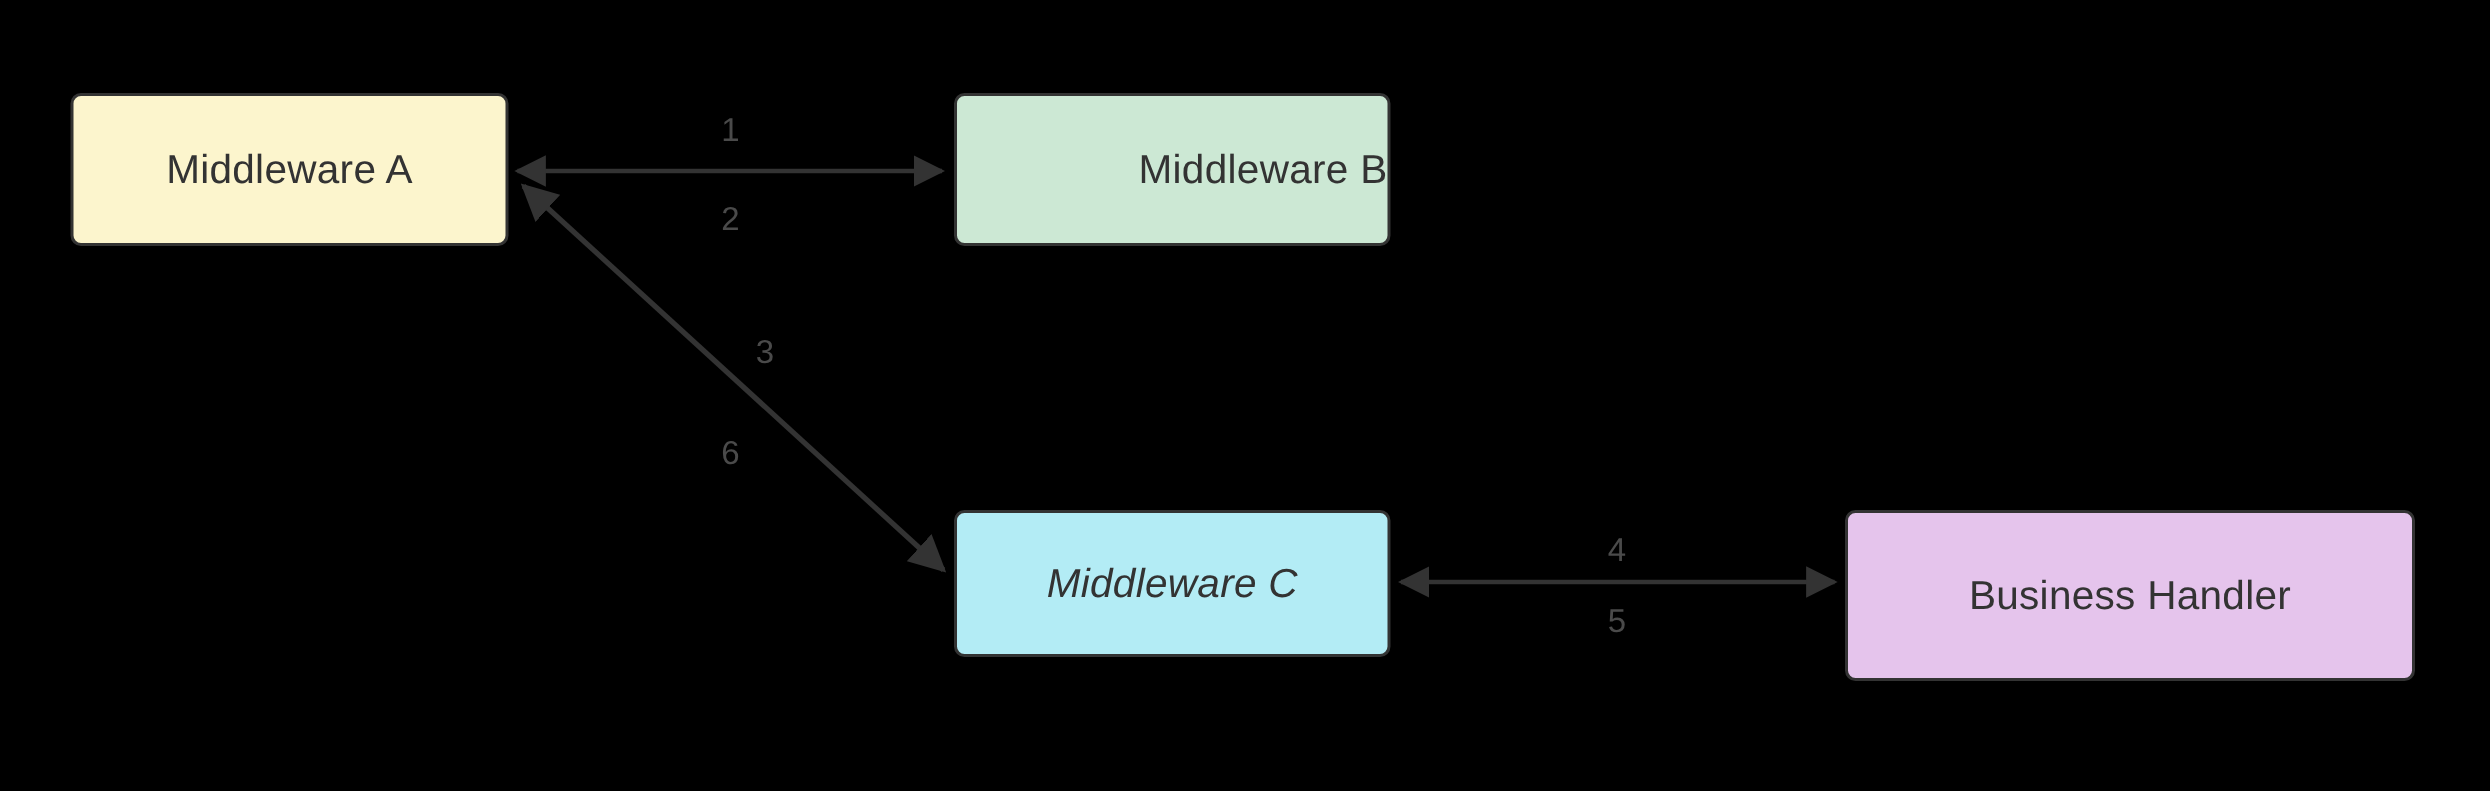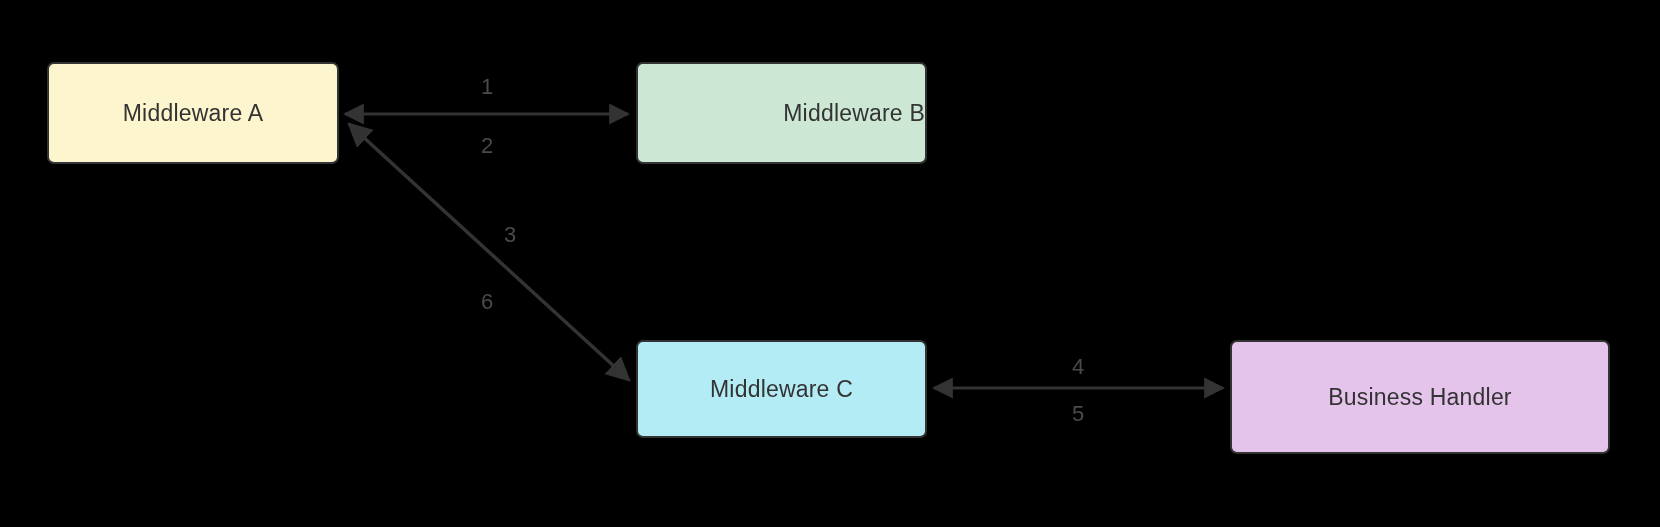--- a/index.html
+++ b/index.html
@@ -26,21 +26,21 @@
   }
   .node {
     position: absolute;
     box-sizing: border-box;
     border: 2.5px solid #333333;
     border-radius: 7px;
     display: flex;
     align-items: center;
     justify-content: center;
     color: #333333;
-    font-size: 23px;
+    font-size: 27px;
     letter-spacing: 0.2px;
     white-space: nowrap;
   }
   .node-label {
     pointer-events: none;
   }
   .edge-label {
     position: absolute;
     color: #4a4a4a;
     font-size: 22px;
@@ -72,21 +72,21 @@
   </svg>
 
   <div class="node" style="left:47px; top:62px; width:292px; height:102px; background:#fcf5cd;">
     <span class="node-label">Middleware A</span>
   </div>
 
   <div class="node" style="left:636px; top:62px; width:291px; height:102px; background:#cce8d4;justify-content:flex-end;">
     <span class="node-label">Middleware B</span>
   </div>
 
-  <div class="node" style="left:636px; top:340px; width:291px; height:98px; background:#b3ecf5;">
+  <div class="node" style="left:636px; top:340px; width:291px; height:98px; background:#b3ecf5;font-style:italic;">
     <span class="node-label">Middleware C</span>
   </div>
 
   <div class="node" style="left:1230px; top:340px; width:380px; height:114px; background:#e5c4ec;">
     <span class="node-label">Business Handler</span>
   </div>
 
   <div class="edge-label" style="left:487px; top:87px;">1</div>
   <div class="edge-label" style="left:487px; top:146px;">2</div>
 

